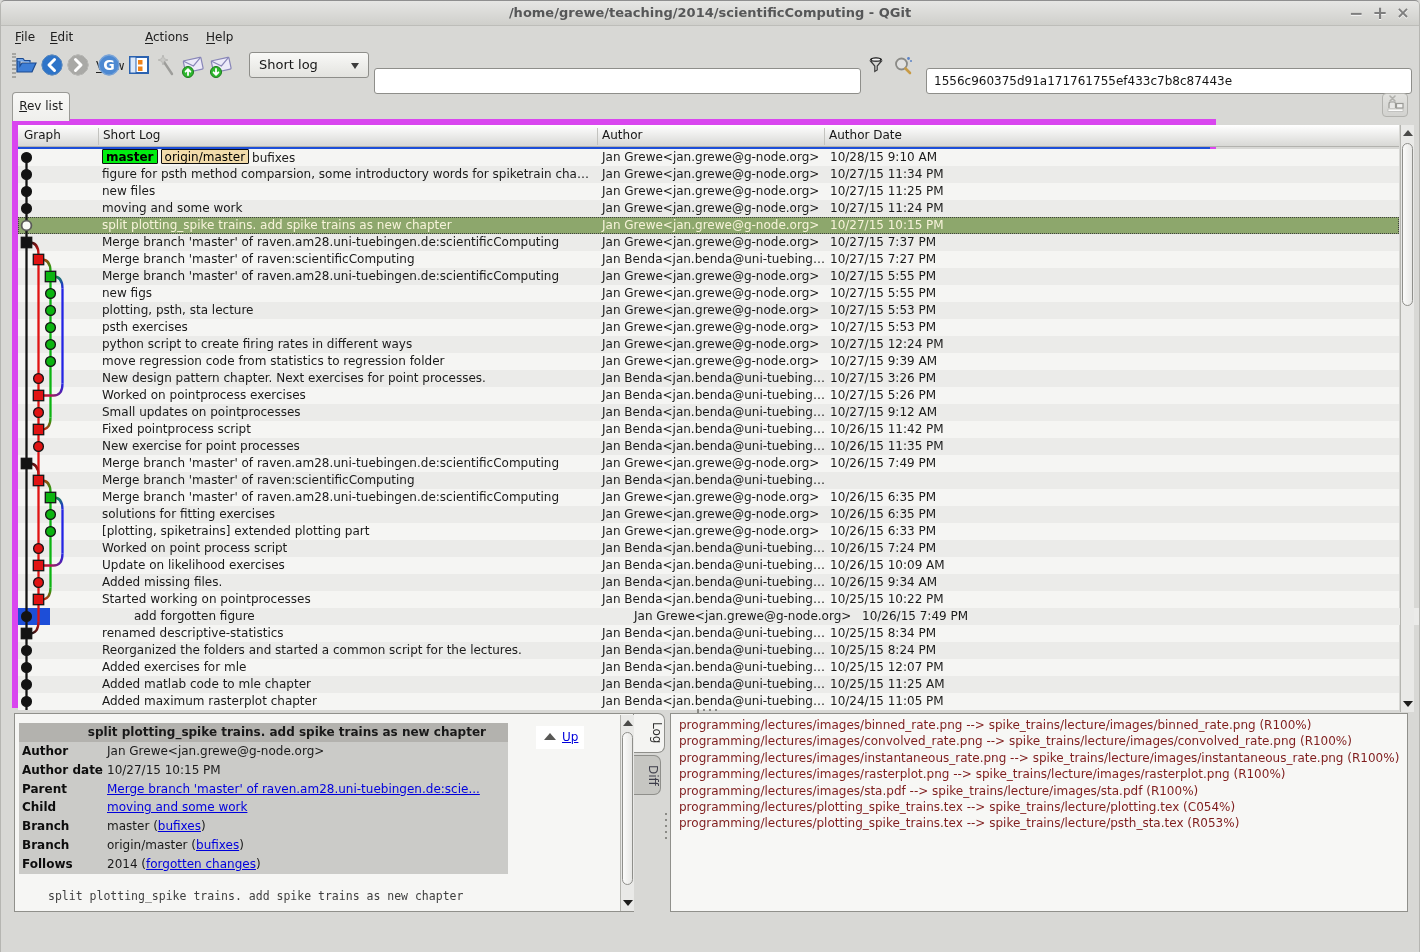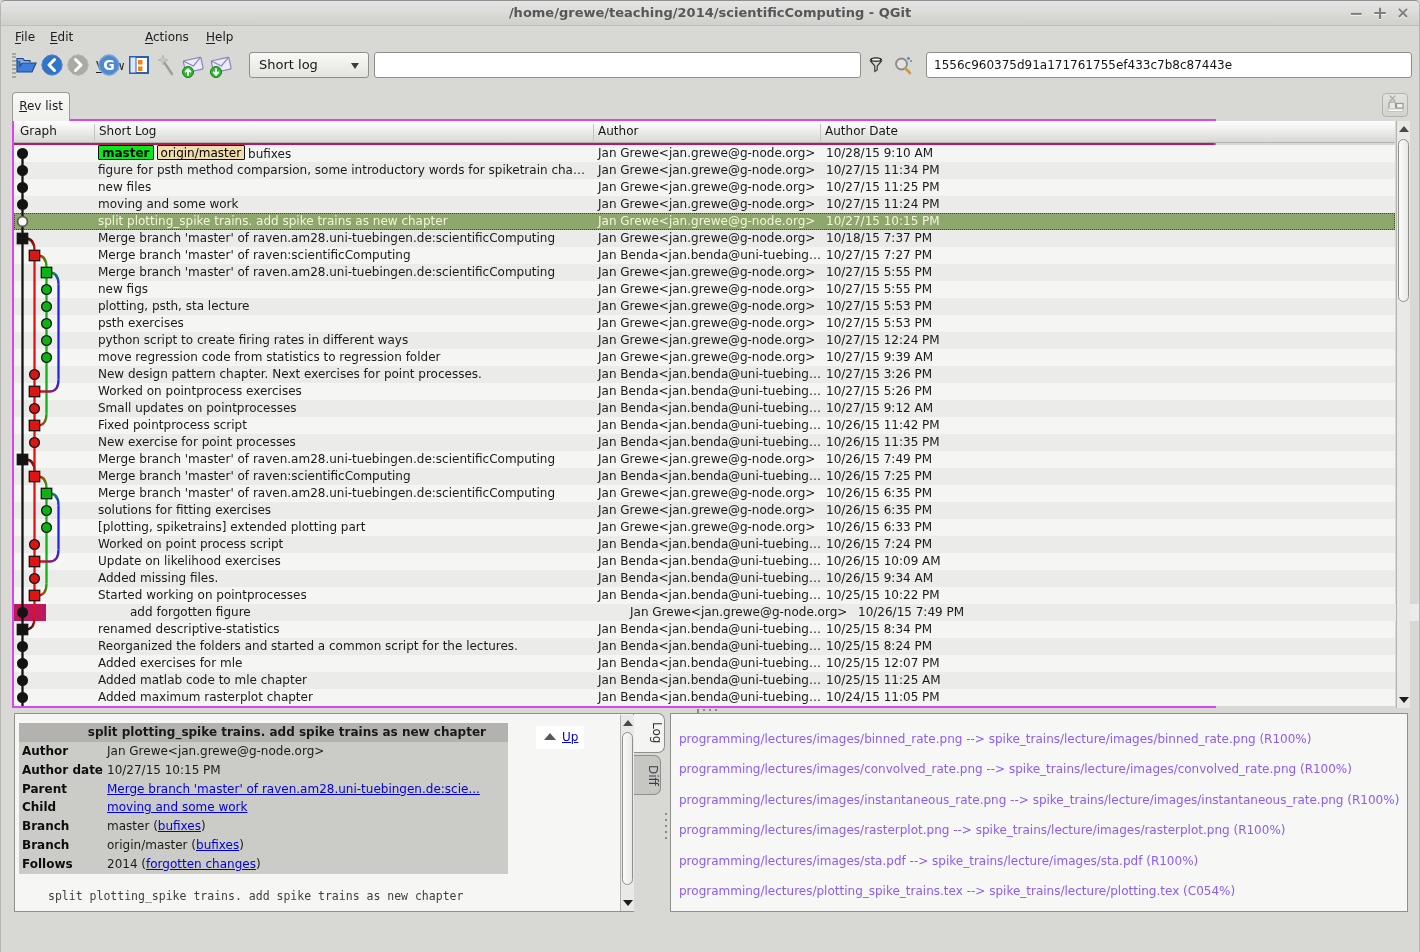--- a/index.html
+++ b/index.html
@@ -58,21 +58,21 @@
     background:linear-gradient(#f9f9f7,#e3e3df);
     border:1px solid #8e8e8a; border-radius:3px;
     line-height:24px; padding-left:9px; color:#161616; font-size:13px;
   }
   #combo-view .arrow {
     position:absolute; right:9px; top:10px;
     width:0; height:0; border-left:4.5px solid transparent;
     border-right:4.5px solid transparent; border-top:6px solid #3c3c3c;
   }
   .tb-input {
-    position:absolute; top:4px; height:26px;
+    position:absolute; top:20px; height:26px;
     background:#ffffff; border:1px solid #8e8e8a; border-radius:3px;
     font-family:"DejaVu Sans", sans-serif; font-size:12px; color:#141414;
     padding:8px 7px; outline:none;
   }
   #filter-input { left:374px; width:487px; }
   #sha-input   { left:926px; width:486px; }
   #icon-filter { position:absolute; left:866px; top:7px; width:20px; height:20px; }
   #icon-highlight { position:absolute; left:892px; top:6px; width:22px; height:22px; }
   
   #tabbar { position:absolute; left:0; top:90px; width:100%; height:30px; z-index:2; }
@@ -84,22 +84,22 @@
     text-align:center; line-height:26px; color:#1c1c1c;
   }
   #tab-corner-btn {
     position:absolute; left:1382px; top:3px; width:26px; height:24px;
     border:1px solid #b2b2ae; border-radius:4px;
     background:linear-gradient(#e2e2df,#d2d2cf);
   }
   
   #revframe {
     position:absolute; left:12px; top:119px; width:1204px; height:589px;
-    border:2px solid #d946ef;
-    background:#be185d;
+    border:6px solid #d946ef;
+    background:#1d4ed8;
   }
   #revheader {
     position:absolute; left:0; top:0; width:1381px; height:22px;
     background:linear-gradient(#ffffff,#d8d8d5);
     border-bottom:1px solid #b2b2ae;
   }
   .hcell { position:absolute; top:0; height:21px; line-height:21px; color:#161616; padding-left:4px; }
   .hsep { position:absolute; top:3px; width:1px; height:17px; background:#c3c3bf; }
   #rows { position:absolute; left:0; top:24px; width:1381px; height:561px; }
   .row { position:relative; width:100%; height:17px; line-height:17px; white-space:nowrap; }
@@ -177,21 +177,21 @@
     writing-mode:vertical-rl; text-align:center; color:#2e2e2e;
   }
   #tab-log  { left:634px; top:713px; width:31px; height:40px; background:#f4f4f2; }
   #tab-diff { left:634px; top:755px; width:27px; height:40px; background:#c6c6c2; color:#3c3c49; }
   
   #filepane {
     position:absolute; left:670px; top:713px; width:738px; height:199px;
     border:1px solid #90908b; background:#f7f7f5; overflow:hidden;
   }
   #filelist { padding:3px 0 0 8px; }
-  .fitem { height:16.4px; line-height:16.4px; color:#8b5cf6; white-space:nowrap;margin-top:14px; }
+  .fitem { height:16.4px; line-height:16.4px; color:#7f1d1d; white-space:nowrap; }
 </style>
 </head>
 <body>
 
 <div id="window">
 
   <div id="titlebar">
     <div class="title">/home/grewe/teaching/2014/scientificComputing - QGit</div>
     <div class="winbtn" id="btn-min">−</div>
     <div class="winbtn" id="btn-max">+</div>
@@ -341,21 +341,21 @@
           <div class="c-date">10/27/15 11:24 PM</div>
         </div>
         <div class="row sel" style="background: rgb(141, 167, 108); color: rgb(247, 243, 218);">
           <div class="c-log">split plotting_spike trains. add spike trains as new chapter</div>
           <div class="c-auth">Jan Grewe&lt;jan.grewe@g-node.org&gt;</div>
           <div class="c-date">10/27/15 10:15 PM</div>
         </div>
         <div class="row" style="background: rgb(235, 235, 233);">
           <div class="c-log">Merge branch 'master' of raven.am28.uni-tuebingen.de:scientificComputing</div>
           <div class="c-auth">Jan Grewe&lt;jan.grewe@g-node.org&gt;</div>
-          <div class="c-date">10/18/15 7:37 PM</div>
+          <div class="c-date">10/27/15 7:37 PM</div>
         </div>
         <div class="row" style="background: rgb(245, 245, 243);">
           <div class="c-log">Merge branch 'master' of raven:scientificComputing</div>
           <div class="c-auth">Jan Benda&lt;jan.benda@uni-tuebing…</div>
           <div class="c-date">10/27/15 7:27 PM</div>
         </div>
         <div class="row" style="background: rgb(235, 235, 233);">
           <div class="c-log">Merge branch 'master' of raven.am28.uni-tuebingen.de:scientificComputing</div>
           <div class="c-auth">Jan Grewe&lt;jan.grewe@g-node.org&gt;</div>
           <div class="c-date">10/27/15 5:55 PM</div>
@@ -411,21 +411,20 @@
           <div class="c-date">10/26/15 11:35 PM</div>
         </div>
         <div class="row" style="background: rgb(245, 245, 243);">
           <div class="c-log">Merge branch 'master' of raven.am28.uni-tuebingen.de:scientificComputing</div>
           <div class="c-auth">Jan Grewe&lt;jan.grewe@g-node.org&gt;</div>
           <div class="c-date">10/26/15 7:49 PM</div>
         </div>
         <div class="row" style="background: rgb(235, 235, 233);">
           <div class="c-log">Merge branch 'master' of raven:scientificComputing</div>
           <div class="c-auth">Jan Benda&lt;jan.benda@uni-tuebing…</div>
-          <div class="c-date">10/26/15 7:25 PM</div>
         </div>
         <div class="row" style="background: rgb(245, 245, 243);">
           <div class="c-log">Merge branch 'master' of raven.am28.uni-tuebingen.de:scientificComputing</div>
           <div class="c-auth">Jan Grewe&lt;jan.grewe@g-node.org&gt;</div>
           <div class="c-date">10/26/15 6:35 PM</div>
         </div>
         <div class="row" style="background: rgb(235, 235, 233);">
           <div class="c-log">solutions for fitting exercises</div>
           <div class="c-auth">Jan Grewe&lt;jan.grewe@g-node.org&gt;</div>
           <div class="c-date">10/26/15 6:35 PM</div>

